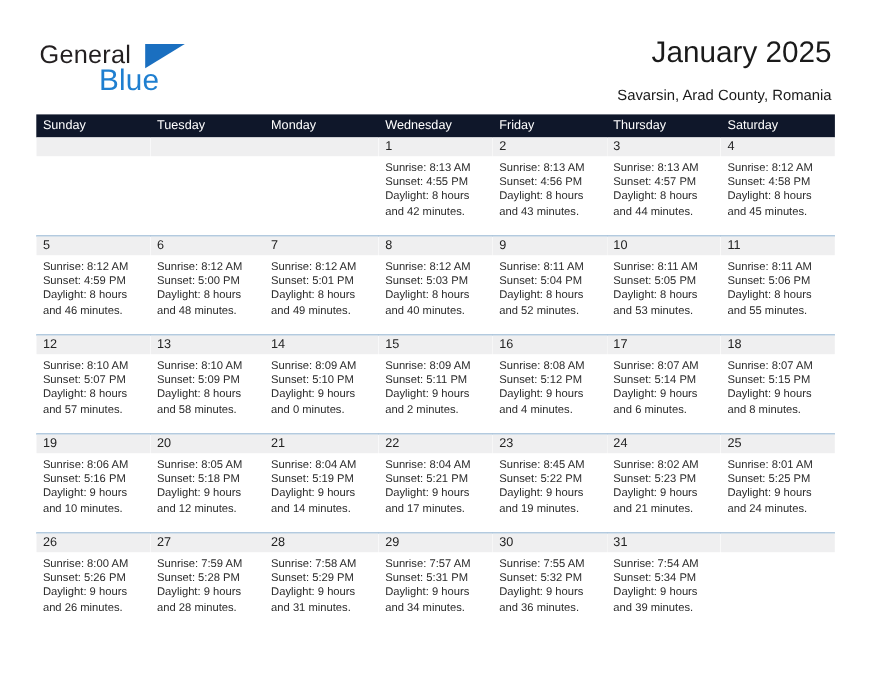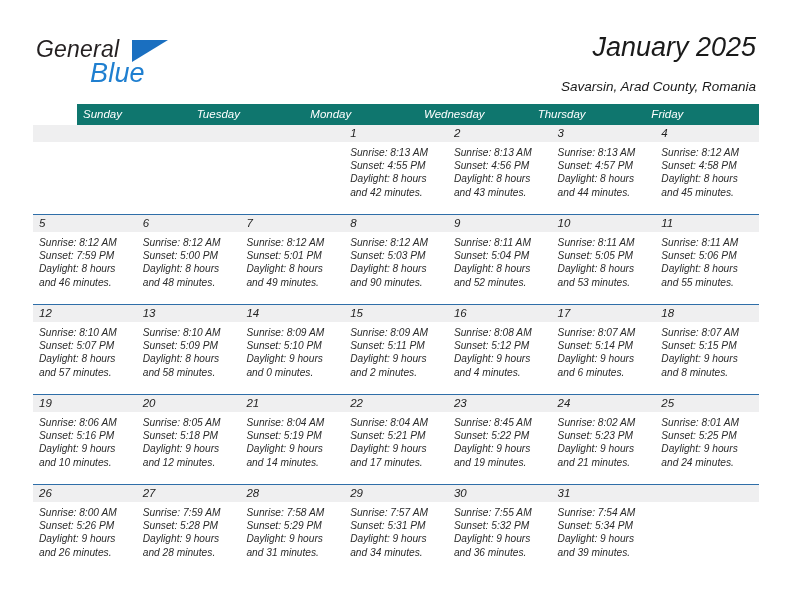--- a/index.html
+++ b/index.html
@@ -12,21 +12,20 @@
     background: #ffffff;
     font-family: "Liberation Sans", sans-serif;
     color: #000000;
     overflow: hidden;
   }
   .page {
     position: relative;
     width: 792px;
     height: 508px;
     box-sizing: border-box;
-    font-style: italic;
   }
 
   
   .top {
     position: absolute;
     left: 0;
     top: 0;
     width: 792px;
     height: 100px;
   }
@@ -87,23 +86,22 @@
 
   
   .calendar {
     position: absolute;
     left: 33px;
     top: 104px;
     width: 726px;
   }
   .dow-row {
     display: flex;
-    background: #0f766e;
+    background: #0f172a;
     height: 21px;
-    margin-left: 44px;
   }
   .dow {
     flex: 1 1 0;
     min-width: 0;
     color: #ffffff;
     font-size: 11.5px;
     line-height: 21px;
     padding-left: 6px;
     box-sizing: border-box;
     white-space: nowrap;
@@ -165,22 +163,23 @@
     <div class="title">January 2025</div>
     <div class="subtitle">Savarsin, Arad County, Romania</div>
   </div>
 
   <div class="calendar">
     <div class="dow-row" id="dow-row">
         <div class="dow">Sunday</div>
         <div class="dow">Tuesday</div>
         <div class="dow">Monday</div>
         <div class="dow">Wednesday</div>
+        <div class="dow">Friday</div>
         <div class="dow">Thursday</div>
-        <div class="dow">Friday</div>
+        <div class="dow">Saturday</div>
       </div>
     <div id="weeks-container">
         <div class="week">
           <div class="cell empty">
             <div class="daynum-band">
               <span class="daynum"></span>
             </div>
             <div class="details"></div>
           </div>
           <div class="cell empty">
@@ -240,21 +239,21 @@
             </div>
           </div>
         </div>
         <div class="week">
           <div class="cell">
             <div class="daynum-band">
               <span class="daynum">5</span>
             </div>
             <div class="details">
               <div>Sunrise: 8:12 AM</div>
-              <div>Sunset: 7:59 PM</div>
+              <div>Sunset: 4:59 PM</div>
               <div>Daylight: 8 hours</div>
               <div>and 46 minutes.</div>
             </div>
           </div>
           <div class="cell">
             <div class="daynum-band">
               <span class="daynum">6</span>
             </div>
             <div class="details">
               <div>Sunrise: 8:12 AM</div>
@@ -275,21 +274,21 @@
             </div>
           </div>
           <div class="cell">
             <div class="daynum-band">
               <span class="daynum">8</span>
             </div>
             <div class="details">
               <div>Sunrise: 8:12 AM</div>
               <div>Sunset: 5:03 PM</div>
               <div>Daylight: 8 hours</div>
-              <div>and 90 minutes.</div>
+              <div>and 40 minutes.</div>
             </div>
           </div>
           <div class="cell">
             <div class="daynum-band">
               <span class="daynum">9</span>
             </div>
             <div class="details">
               <div>Sunrise: 8:11 AM</div>
               <div>Sunset: 5:04 PM</div>
               <div>Daylight: 8 hours</div>

